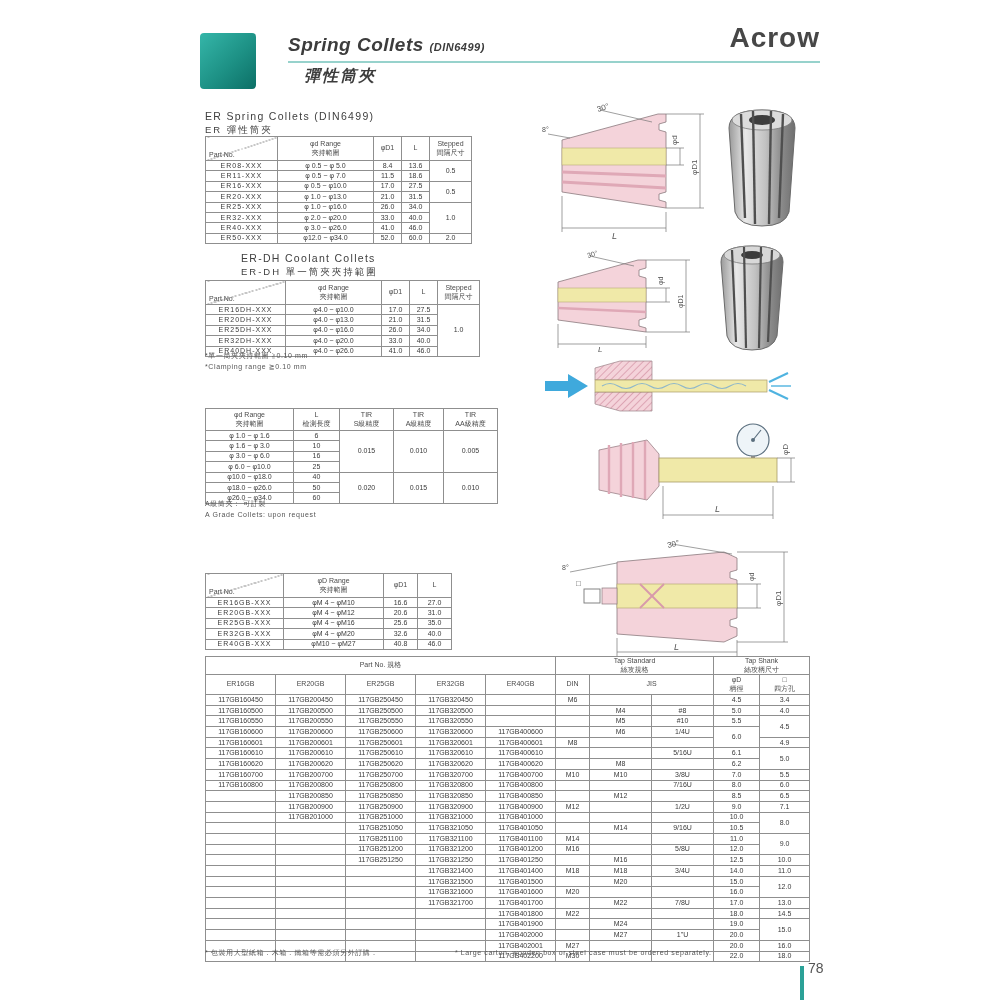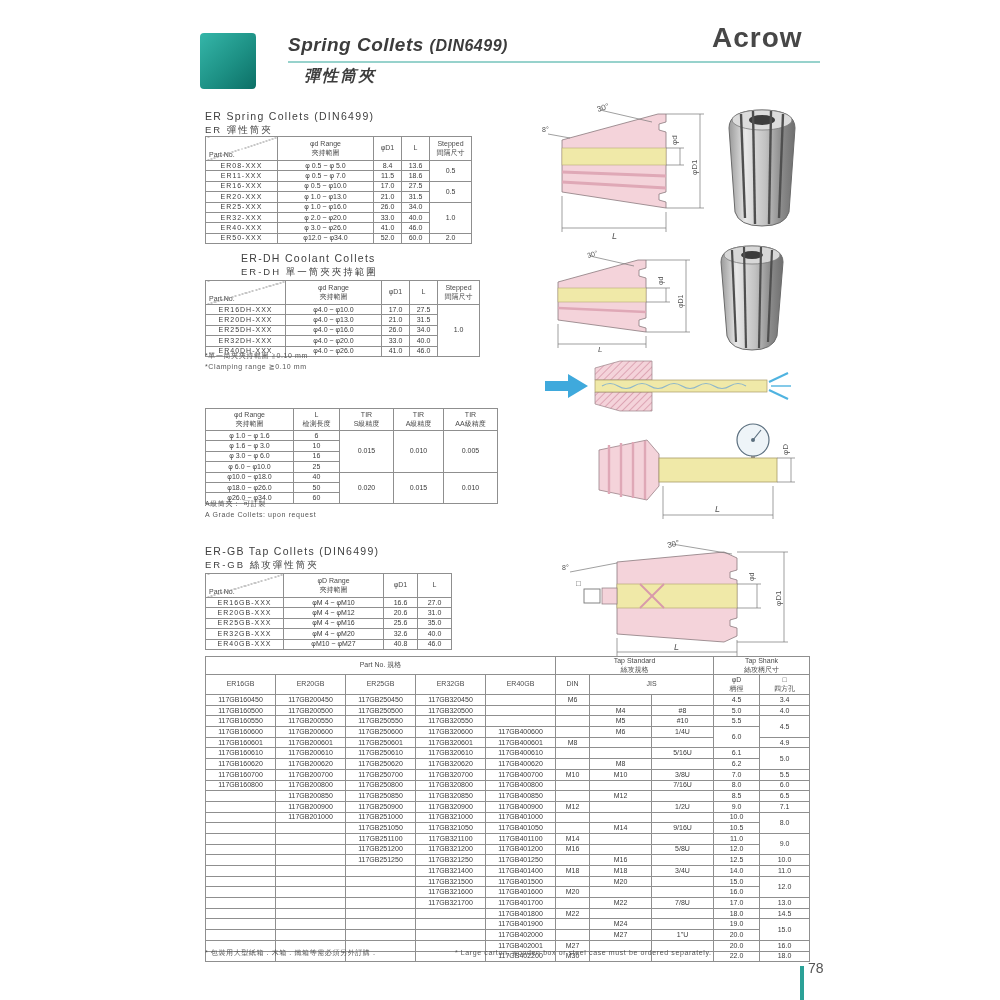--- a/index.html
+++ b/index.html
@@ -4,24 +4,24 @@
 <style>
   html,body{margin:0;padding:0;background:#fff;}
   #page{position:relative;width:1000px;height:1000px;background:#fff;overflow:hidden;
         font-family:"Liberation Sans",sans-serif;color:#333;}
   .abs{position:absolute;}
 
   
   #logo{left:200px;top:33px;width:56px;height:56px;border-radius:4px;
         background:linear-gradient(135deg,#35b6a9 0%,#1d9185 55%,#0c6f66 100%);}
   #title-en{left:288px;top:34px;font-size:19px;font-weight:bold;font-style:italic;color:#3c3c3c;letter-spacing:.5px;}
-  #title-en .din{font-size:16px;}
+  #title-en .din{font-size:11px;}
   #title-rule{left:288px;top:61px;width:532px;height:2px;background:#97d2cc;}
   #title-zh{left:288px;top:66px;font-size:16px;font-weight:bold;font-style:italic;color:#3c3c3c;letter-spacing:2px;margin-left:16px;}
-  #brand{left:712px;top:22px;width:108px;font-size:28px;font-weight:600;color:#474747;letter-spacing:1px;}
+  #brand{left:712px;top:22px;width:108px;text-align:right;font-size:28px;font-weight:600;color:#474747;letter-spacing:1px;}
 
   .sec-head{color:#404040;letter-spacing:1.3px;}
   .sec-head .en{font-size:10.5px;}
   .sec-head .zh{font-size:9.5px;margin-top:2px;letter-spacing:2px;}
 
   table{border-collapse:collapse;table-layout:fixed;background:#fff;}
   th,td{border:1px solid #8f8f8f;font-size:7px;line-height:1.15;padding:0 2px;
         text-align:center;vertical-align:middle;color:#3a3a3a;font-weight:normal;}
   thead th{color:#4a4a4a;height:21px;}
   tbody td{height:9.4px;white-space:nowrap;}
@@ -271,24 +271,20 @@
           <td>φ26.0 ~ φ34.0</td>
           <td>60</td>
         </tr>
       </tbody>
   </table>
   <div class="abs note" style="left:205px;top:499px;">
     <div>A級筒夾： 可訂製</div>
     <div>A Grade Collets: upon request</div>
   </div>
 
-  <div class="abs sec-head" style="left:205px;top:545px;">
-    <div class="en">ER-GB Tap Collets (DIN6499)</div>
-    <div class="zh">ER-GB 絲攻彈性筒夾</div>
-  </div>
   <table class="abs" style="left:205px;top:573px;">
     <colgroup>
         <col style="width:78px">
         <col style="width:100px">
         <col style="width:34px">
         <col style="width:34px">
       </colgroup>
     <thead>
       <tr>
         <th class="diag">Part No.</th>

